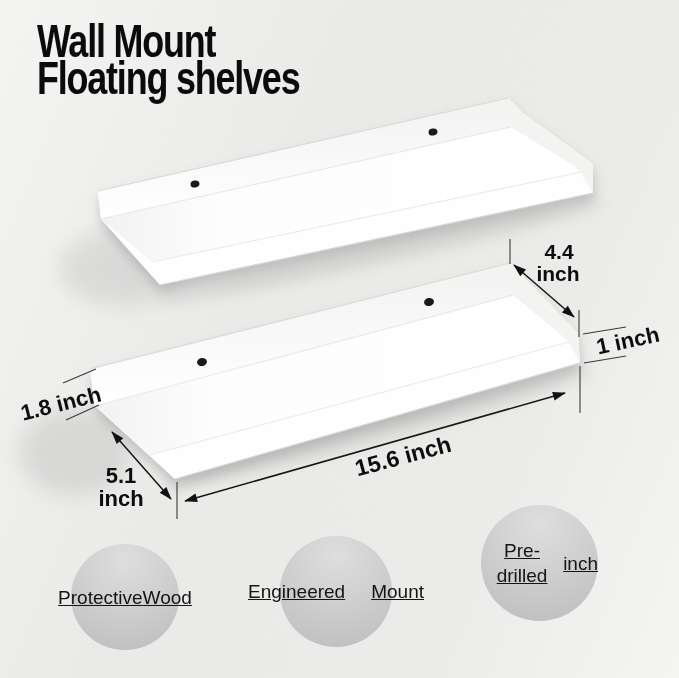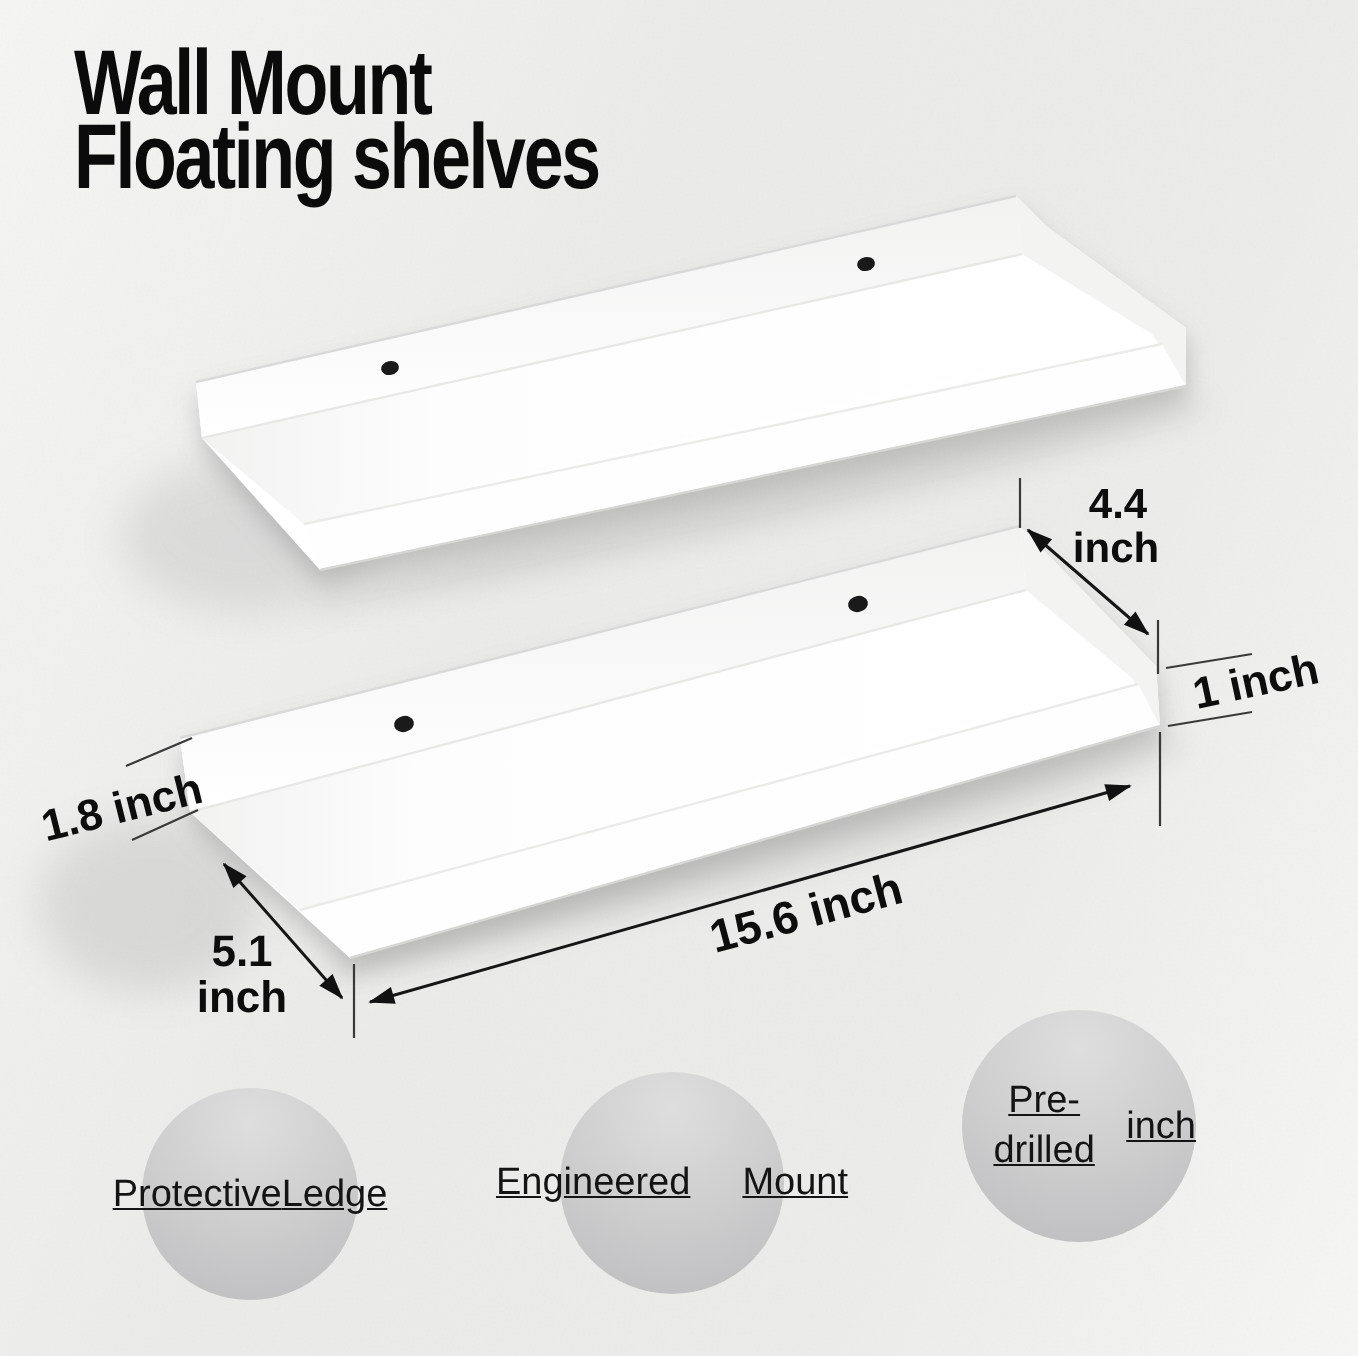--- a/index.html
+++ b/index.html
@@ -138,21 +138,21 @@
     </g>
   </svg>
 
   <h1 class="title">
     <span>Wall Mount</span>
     <span>Floating shelves</span>
   </h1>
 
   <div class="badge b1">
     <span>Protective</span>
-    <span>Ledge</span>
+    <span>Wood</span>
   </div>
   <div class="badge b2">
     <span>Engineered</span>
     <span>Mount</span>
   </div>
   <div class="badge b3">
     <span>Pre-drilled</span>
     <span>inch</span>
   </div>
 

